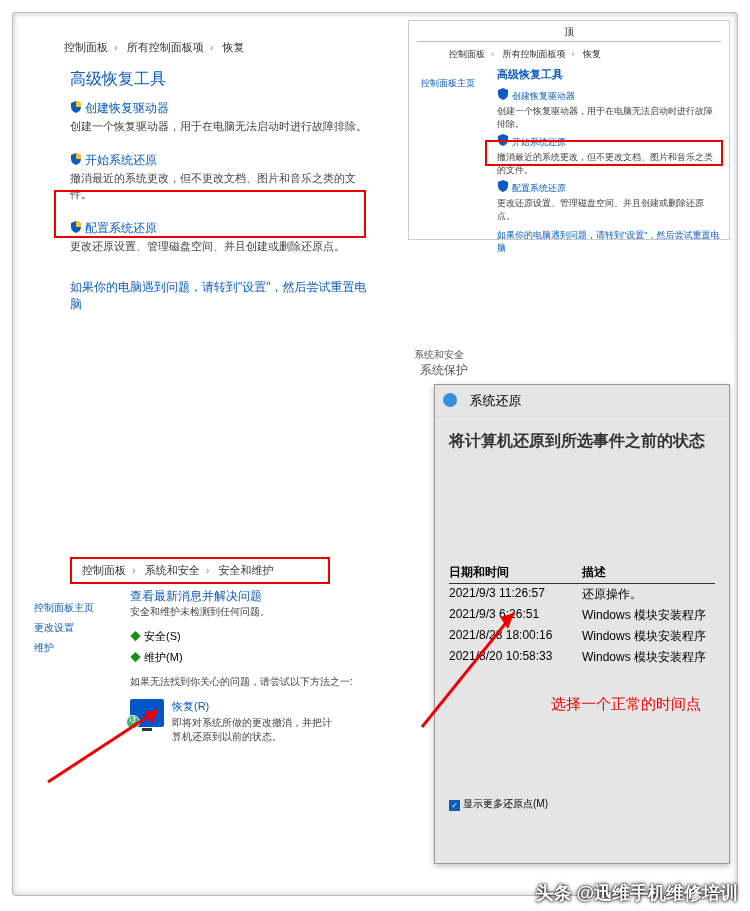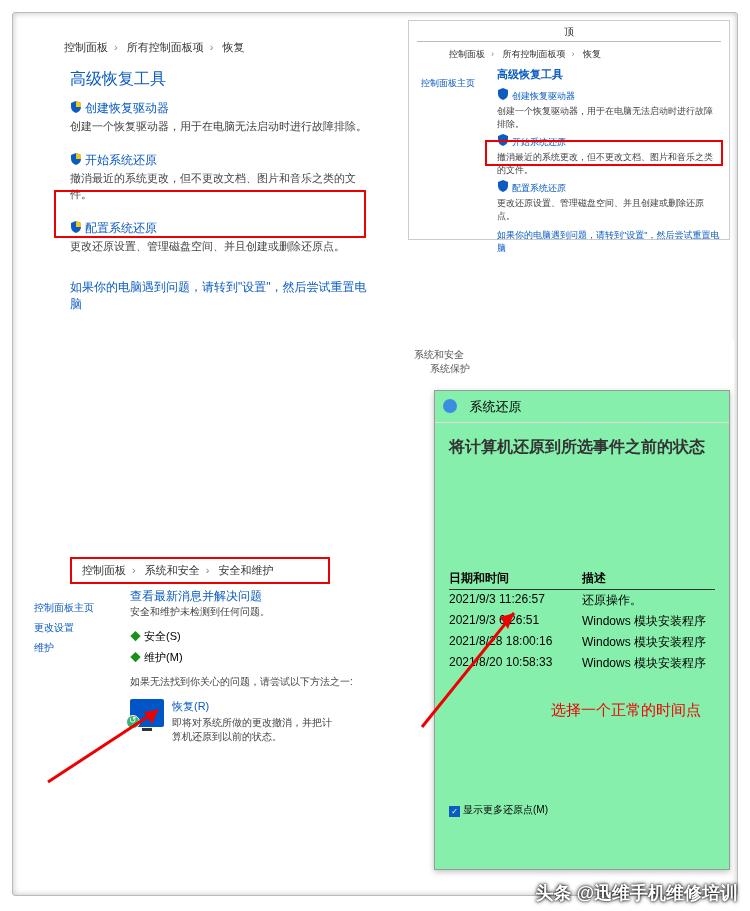--- a/index.html
+++ b/index.html
@@ -125,23 +125,23 @@
   </div>
 </div>
 
 <svg class="arrow-red" style="left:40px;top:700px;width:130px;height:90px">
     <line x1="8" y1="82" x2="118" y2="10" stroke="#e00" stroke-width="3"></line>
     <polygon points="118,10 104,12 112,24" fill="#e00"></polygon>
   </svg>
 
 <div class="panel" style="left:408px;top:340px;width:326px;height:530px">
   <div class="sidep" style="left:6px;top:8px;font-size:10px;color:#555">系统和安全</div>
-  <div class="sidep" style="left:22px;top:22px;font-size:10px;color:#555">系统保护</div>
+  <div class="sidep" style="left:12px;top:22px;font-size:12px;color:#555">系统保护</div>
 
-  <div style="position:absolute;left:26px;top:50px;width:296px;height:480px;border:1px solid #999;background:#86efac;box-shadow:0 2px 6px rgba(0,0,0,.25)">
+  <div style="position:absolute;left:26px;top:44px;width:296px;height:480px;border:1px solid #999;background:#e5e5e5;box-shadow:0 2px 6px rgba(0,0,0,.25)">
     <div style="padding:6px 8px;border-bottom:1px solid #ddd">
       <span class="globe"></span>
       <span class="wintitle">系统还原</span>
     </div>
     <div class="txt" style="font-weight:bold;font-size:16px;padding:14px 14px 4px">将计算机还原到所选事件之前的状态</div>
     <div style="height:106px"></div>
     <div class="tbl" style="padding:0 14px">
       <div style="display:flex">
         <div class="hdr" style="flex:1">日期和时间</div>
         <div class="hdr" style="flex:1">描述</div>

